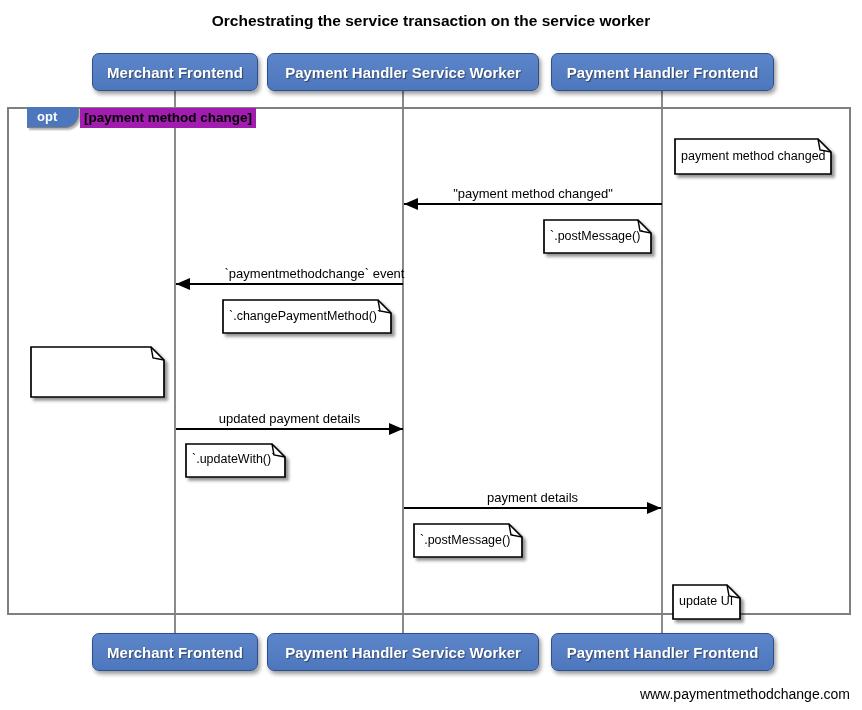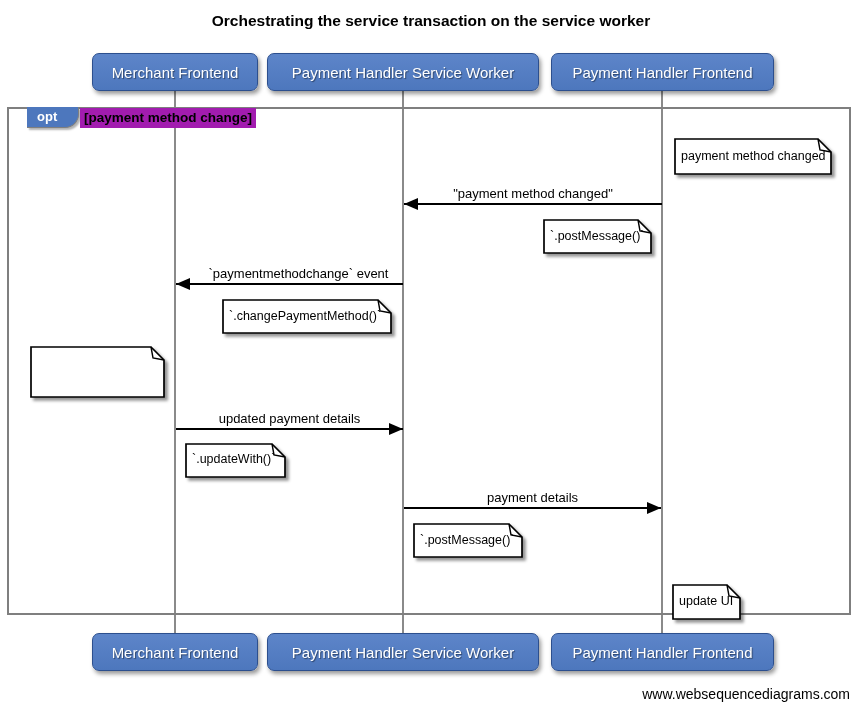--- a/index.html
+++ b/index.html
@@ -15,21 +15,21 @@
   .title{
     position:absolute; top:12px; left:0; width:100%; text-align:center;
     font-size:15.5px; font-weight:bold;
   }
   .actor{
     position:absolute; height:38px; box-sizing:border-box;
     background:linear-gradient(180deg, var(--actor-fill-light), var(--actor-fill));
     border:1.5px solid var(--actor-border); border-radius:7px;
     box-shadow:2px 3px 4px rgba(0,0,0,.40);
     display:flex; align-items:center; justify-content:center;
-    color:var(--actor-text); font-size:15px; font-weight:normal;
+    color:var(--actor-text); font-size:15px; font-weight:bold;
     text-shadow:1px 1px 1px rgba(0,0,0,.45);
     z-index:5;
   }
   .lifeline{
     position:absolute; top:91px; height:542px; width:2px;
     background:var(--lifeline); z-index:1;
   }
   .frame{
     position:absolute; left:7px; top:107px; width:844px; height:508px;
     box-sizing:border-box; border:2px solid var(--frame-border); z-index:2;
@@ -97,21 +97,21 @@
     </div>
 
   <div class="frame"></div>
   <div class="frame-tab">opt</div>
   <div class="frame-guard">[payment method change]</div>
 
   <div class="msg-label" style="left:404px; top:185px; width:258px">"payment method changed"</div>
   <div class="msg-line" style="left:404px; top:203px; width:258px"></div>
   <div class="head-left" style="left:404px; top:198px"></div>
 
-  <div class="msg-label" style="left:176px; top:265px; width:245px">`paymentmethodchange` event</div>
+  <div class="msg-label" style="left:192px; top:265px; width:245px">`paymentmethodchange` event</div>
   <div class="msg-line" style="left:176px; top:283px; width:227px"></div>
   <div class="head-left" style="left:176px; top:278px"></div>
 
   <div class="msg-label" style="left:176px; top:410px; width:227px">updated payment details</div>
   <div class="msg-line" style="left:176px; top:428px; width:227px"></div>
   <div class="head-right" style="left:389px; top:423px"></div>
 
   <div class="msg-label" style="left:404px; top:489px; width:257px">payment details</div>
   <div class="msg-line" style="left:404px; top:507px; width:257px"></div>
   <div class="head-right" style="left:647px; top:502px"></div>
@@ -174,15 +174,15 @@
   <div class="actor" style="left:92px; top:633px; width:166px">
       <span>Merchant Frontend</span>
     </div>
   <div class="actor" style="left:267px; top:633px; width:272px">
       <span>Payment Handler Service Worker</span>
     </div>
   <div class="actor" style="left:551px; top:633px; width:223px">
       <span>Payment Handler Frontend</span>
     </div>
 
-  <div class="footer">www.websequencediagrams.com</div>
+  <div class="footer">www.paymentmethodchange.com</div>
 
 </div>
 
 </body></html>

